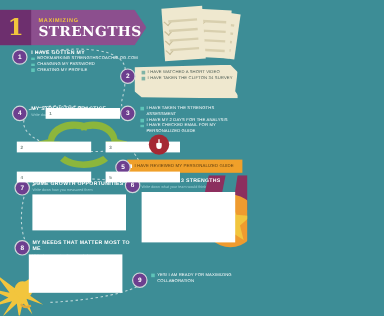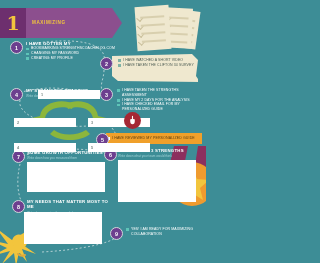--- a/index.html
+++ b/index.html
@@ -119,20 +119,21 @@
         <div class="rule" style="top:26px;"></div>
       <div class="tick" style="top:33px;"></div>
         <div class="rule" style="top:34px;"></div>
     </div>
   </div>
 
   <div class="banner">
     <div class="bnum">1</div>
     <div class="btxt">
       <span class="bsup">MAXIMIZING</span>
+      <span class="bmain">STRENGTHS</span>
     </div>
   </div>
 
   <div class="badge" style="left:10px;top:41px;">1</div>
   <div class="blk" style="left:26px;top:41px;width:96px;">
     <div class="hd">I HAVE GOTTEN MY</div>
     <div class="li">BOOKMARKING STRENGTHSCOACHBLOG.COM</div>
     <div class="li">CHANGING MY PASSWORD</div>
     <div class="li">CREATING MY PROFILE</div>
   </div>

